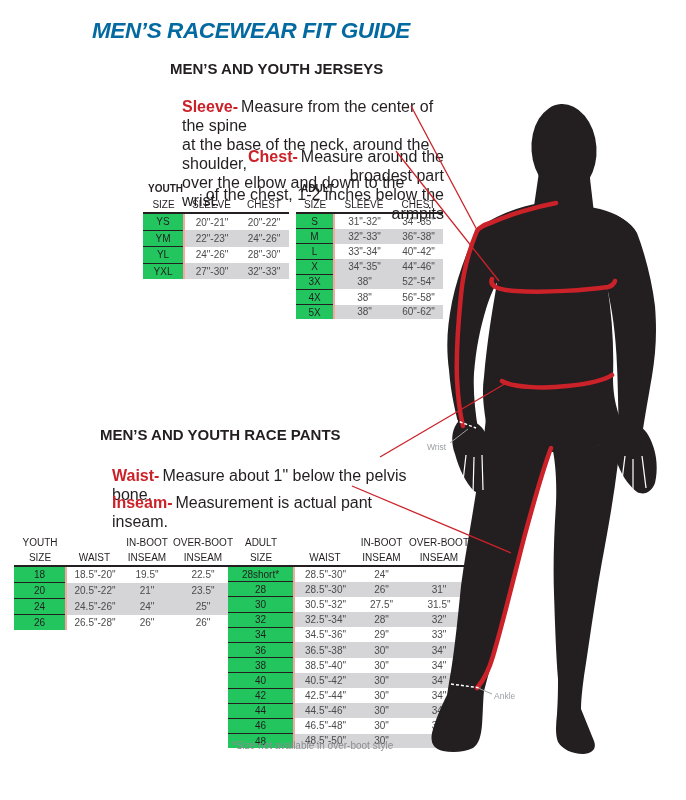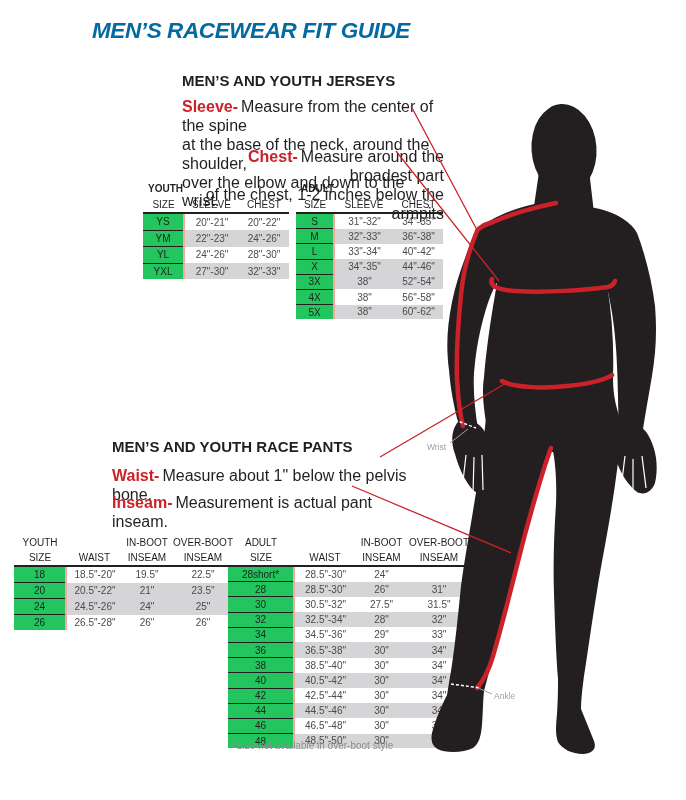--- a/index.html
+++ b/index.html
@@ -10,21 +10,21 @@
   }
   #page { position:absolute; inset:0; }
 
   
   #title {
     position:absolute; left:92px; top:18px; margin:0;
     font-size:22.5px; font-weight:800; font-style:italic;
     letter-spacing:-0.4px; color:#0369a1; white-space:nowrap;
   }
   .section-heading {
-    position:absolute; margin:16px; font-size:15px; font-weight:bold;
+    position:absolute; margin:4px; font-size:15px; font-weight:bold;
     color:#231f20; white-space:nowrap;
   }
   #jerseys-heading { left:166px; top:56px; }
   #pants-heading  { left:96px;  top:422px; }
 
   
   .note { position:absolute; margin:16px; font-size:16px; line-height:1.18; color:#231f20; }
   .note .lbl { color:#cb2229; font-weight:bold; padding-right:3px; }
   .note .txt { white-space:pre-line; }
   #sleeve-note { left:166px; top:82px;  width:262px; }

